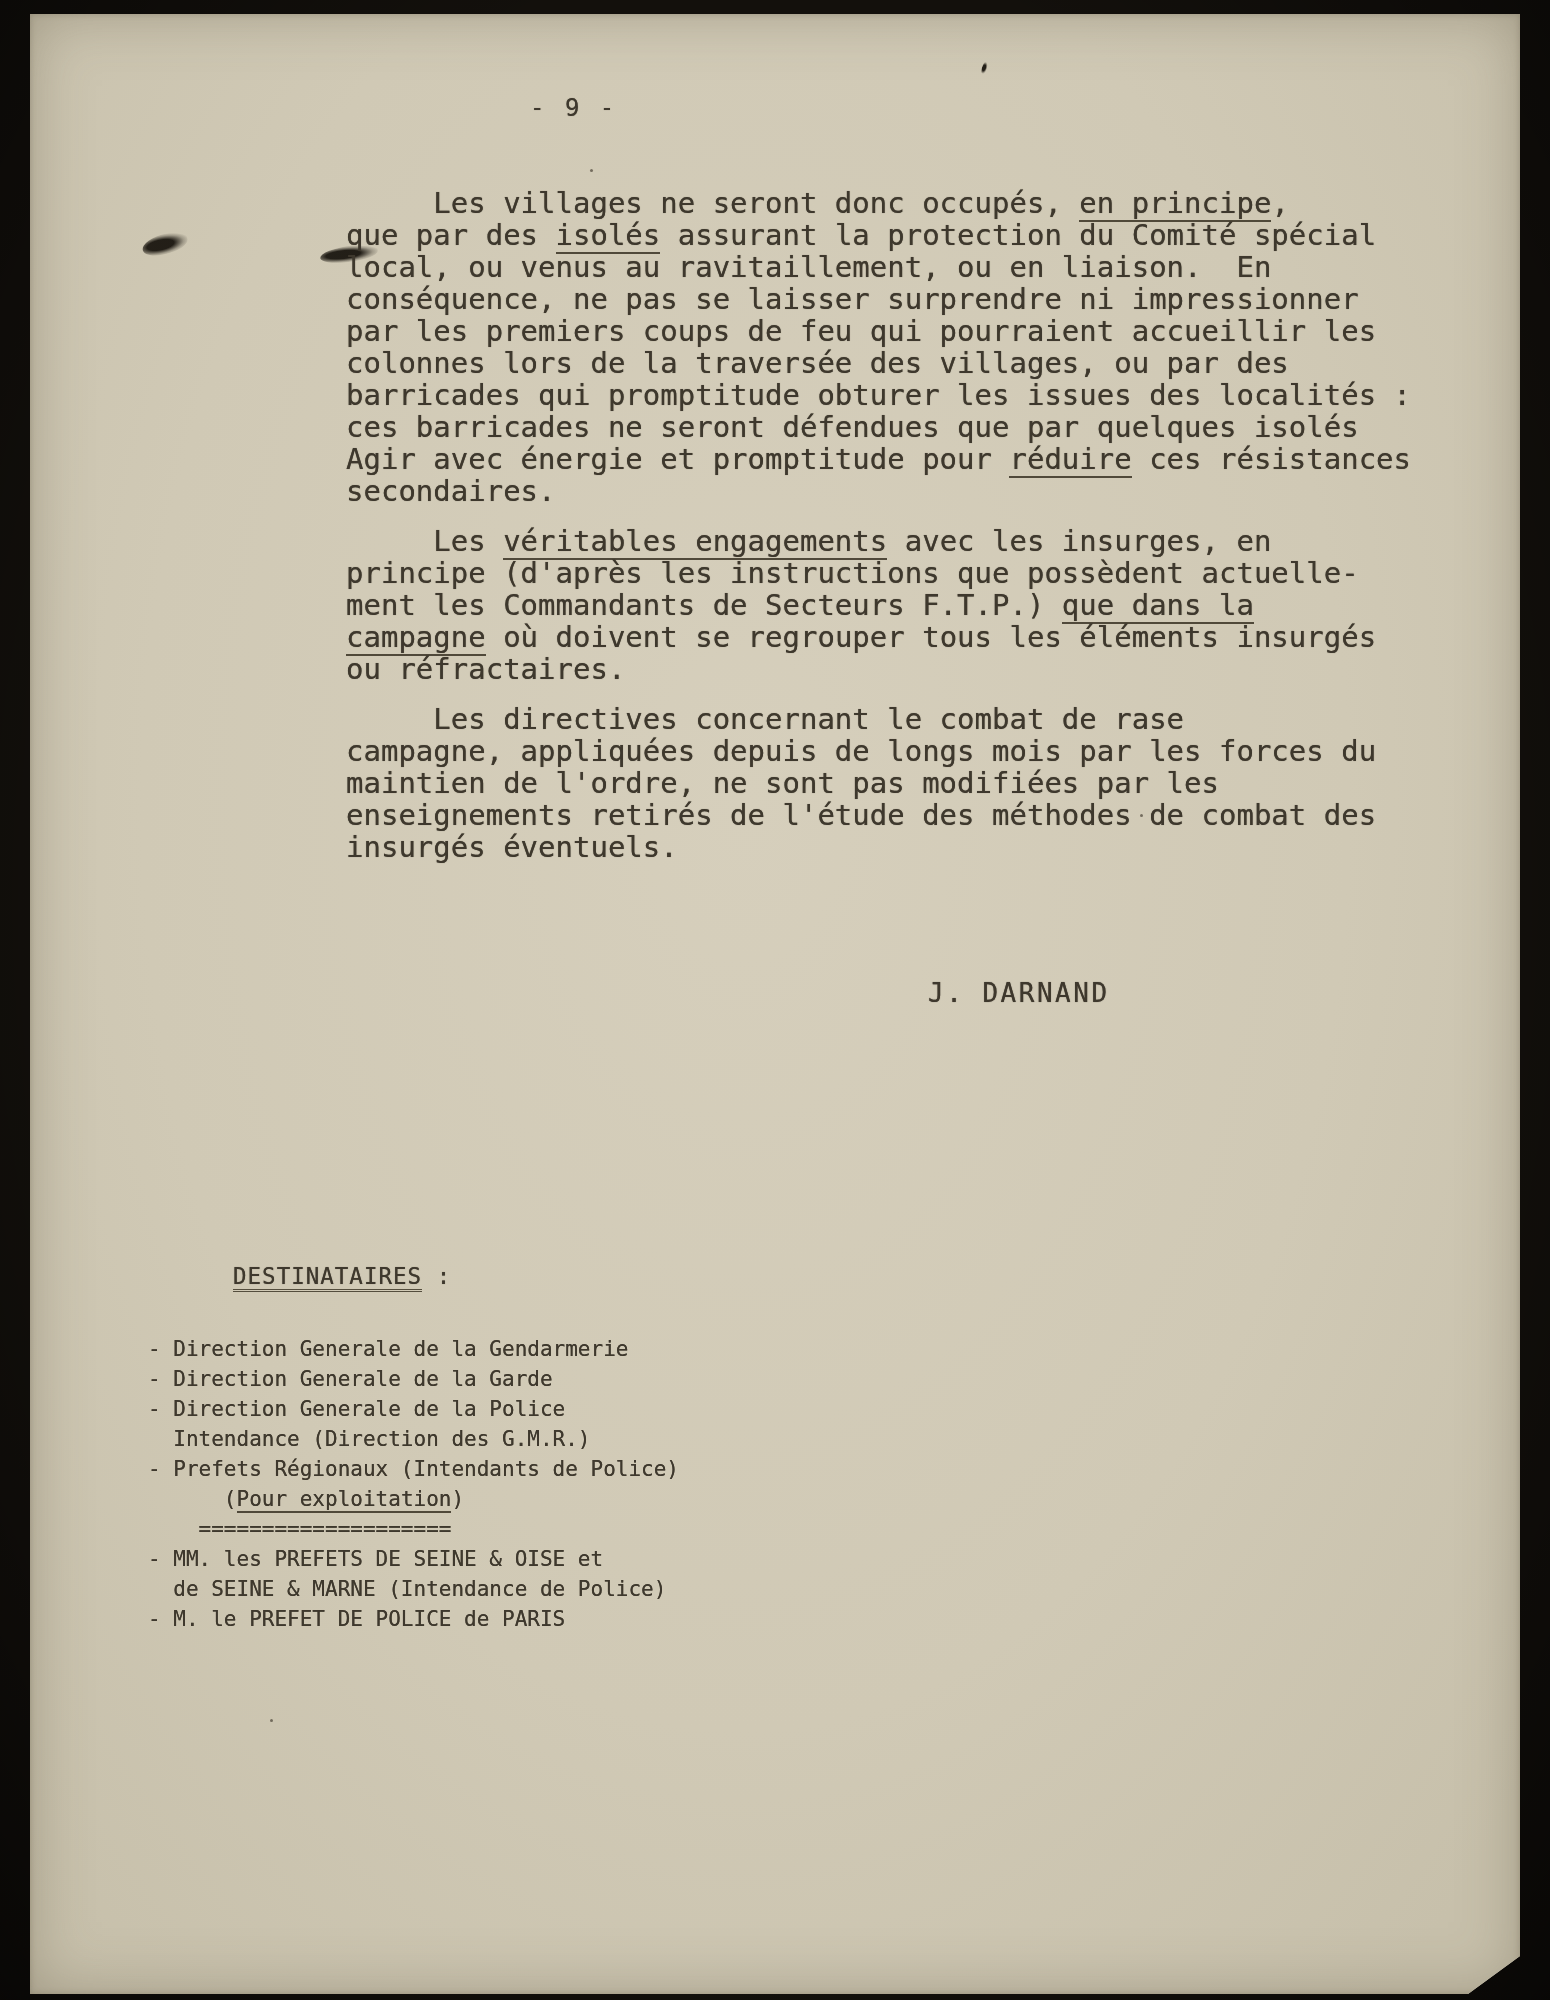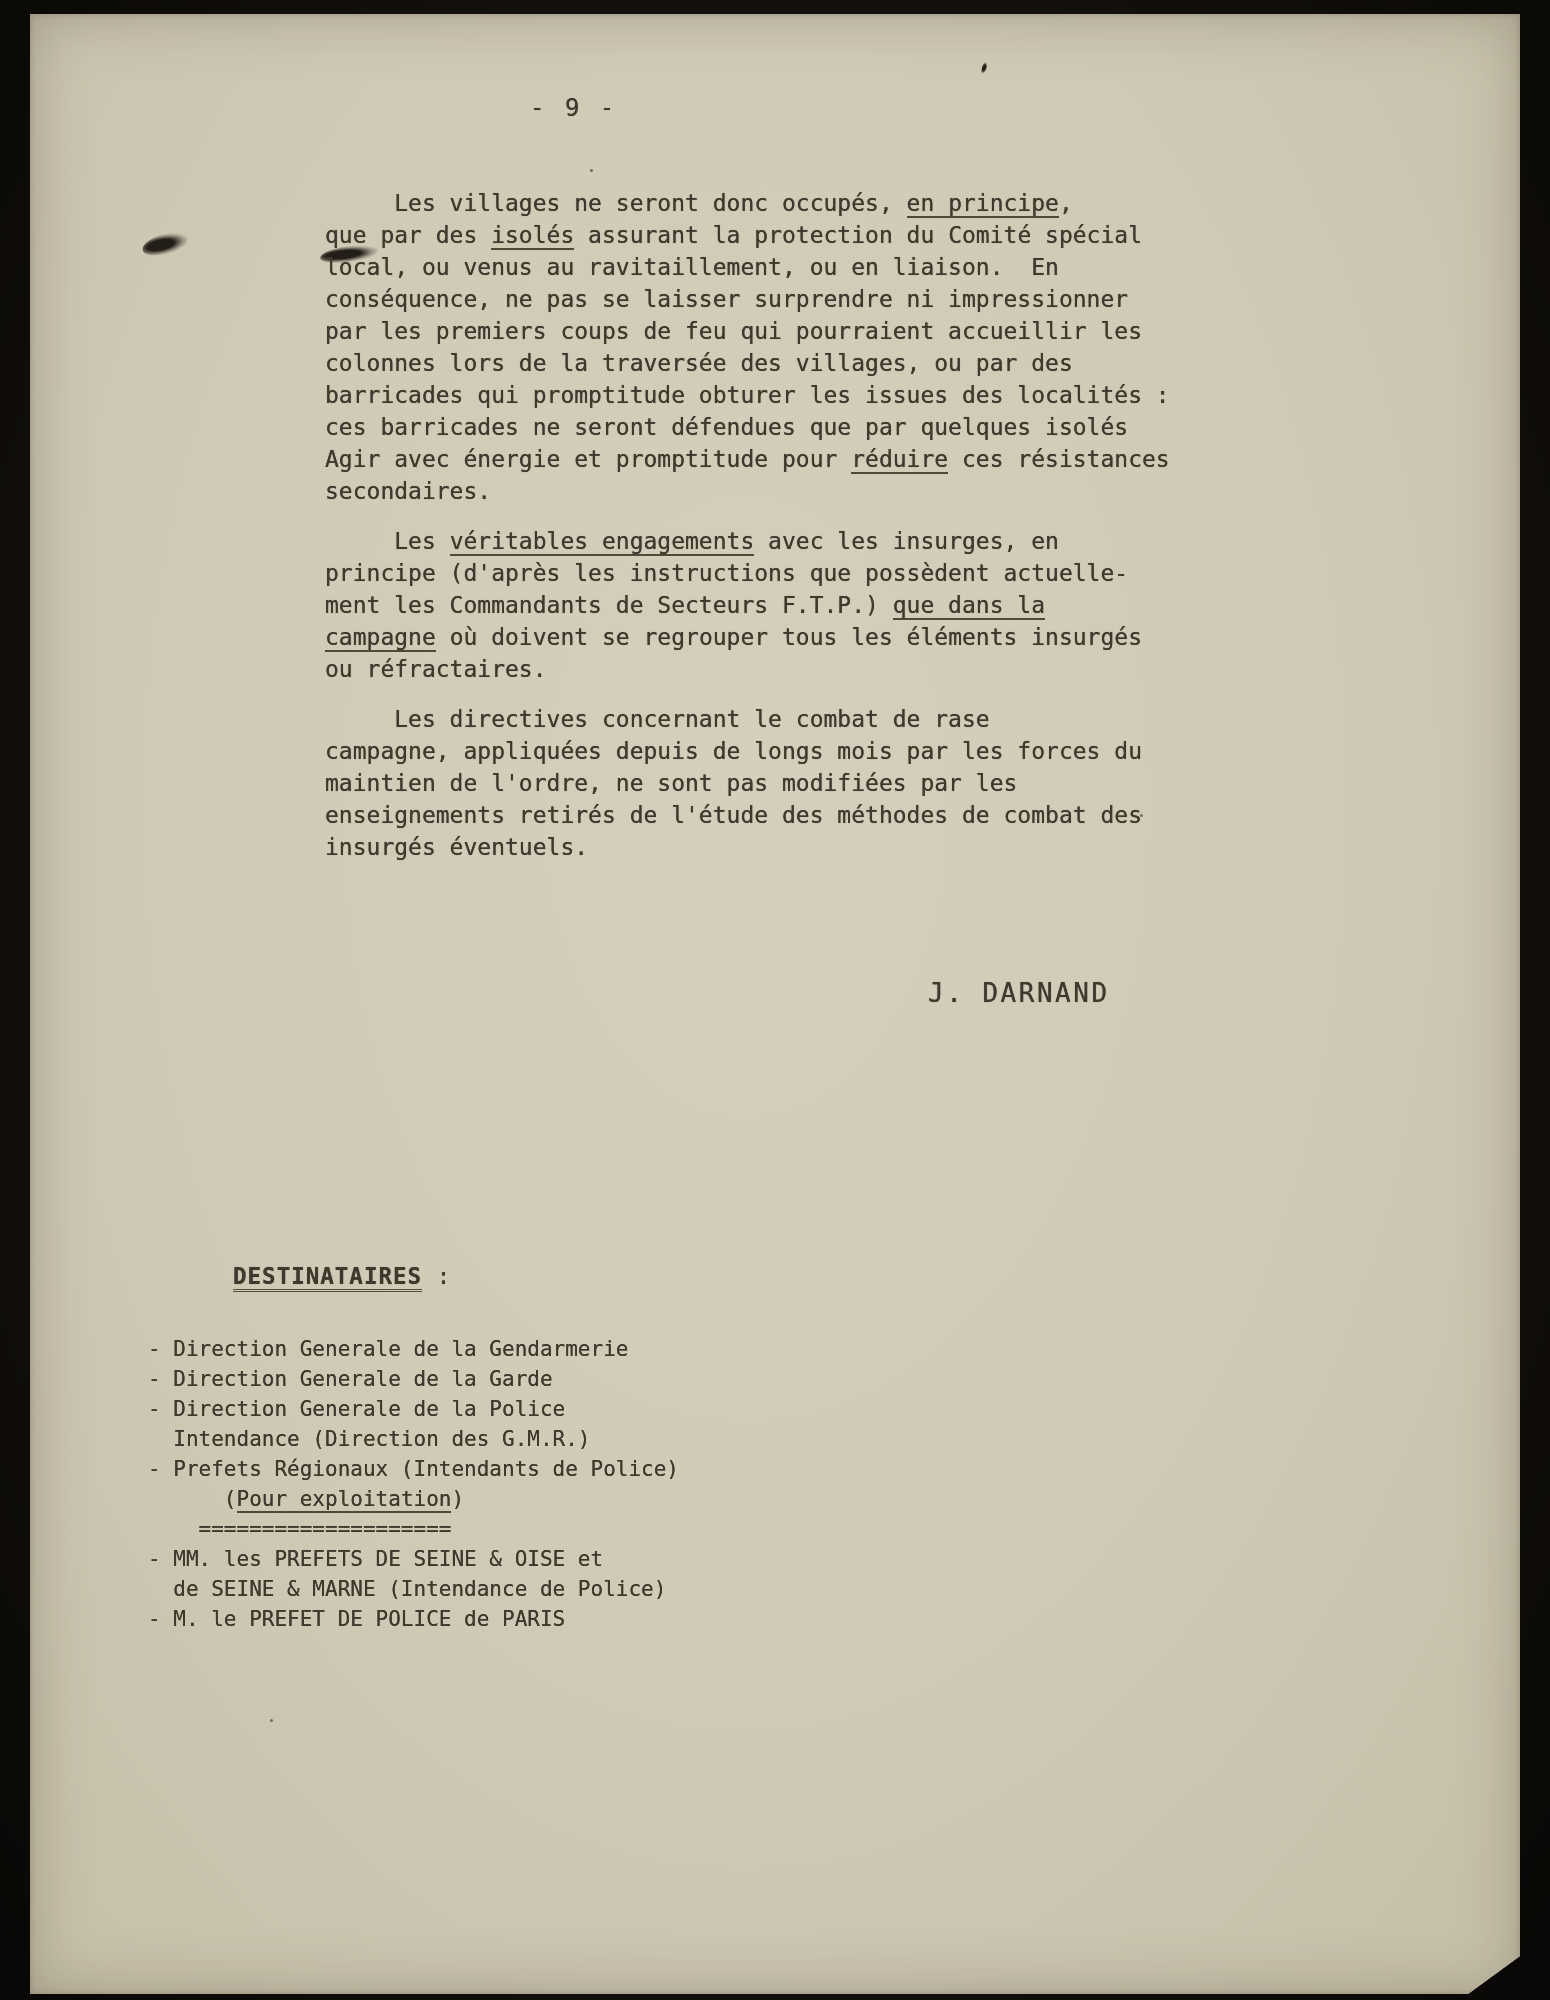--- a/index.html
+++ b/index.html
@@ -24,22 +24,22 @@
       #d0c9b5;
     box-shadow: inset 0 0 60px rgba(90,80,60,.35), inset 0 0 6px rgba(60,50,35,.25);
     clip-path: polygon(0 0, 100% 0, 100% calc(100% - 38px), calc(100% - 52px) 100%, 0 100%);
     color:#3e382d;
   }
   .tline{
     white-space:pre;
   }
   .body-text{
     position:absolute;
-    left:295px; top:173px;
-    font-size:23px;
+    left:316px; top:173px;
+    font-size:29px;
     line-height:32px;
     letter-spacing:0;
     text-shadow:0 0 .7px rgba(62,56,45,.85);
   }
   .paragraph{margin:0 0 18px 0;}
   .u{
     border-bottom:2px solid rgba(62,55,40,.88);
     padding-bottom:0px;
   }
   .pageno{
@@ -57,21 +57,21 @@
     text-shadow:0 0 .8px rgba(55,48,38,.9);
   }
   .dest-heading{
     position:absolute;
     left:203px; top:1249px;
     font-size:22.5px;
     letter-spacing:1px;
     text-shadow:0 0 .7px rgba(62,56,45,.85);
     white-space:pre;
   }
-  .dest-heading .u{border-bottom:3px double rgba(62,55,40,.85);font-weight:bold;}
+  .dest-heading .u{border-bottom:3px double rgba(62,55,40,.85);}
   .dest-lines{
     position:absolute;
     left:118px; top:1320px;
     font-size:21px;
     line-height:30px;
     text-shadow:0 0 .6px rgba(62,56,45,.85);
   }
   .smudge{
     position:absolute;
     background:radial-gradient(ellipse at 40% 50%, rgba(20,16,10,.92) 0 35%, rgba(20,16,10,.25) 60%, transparent 75%);

